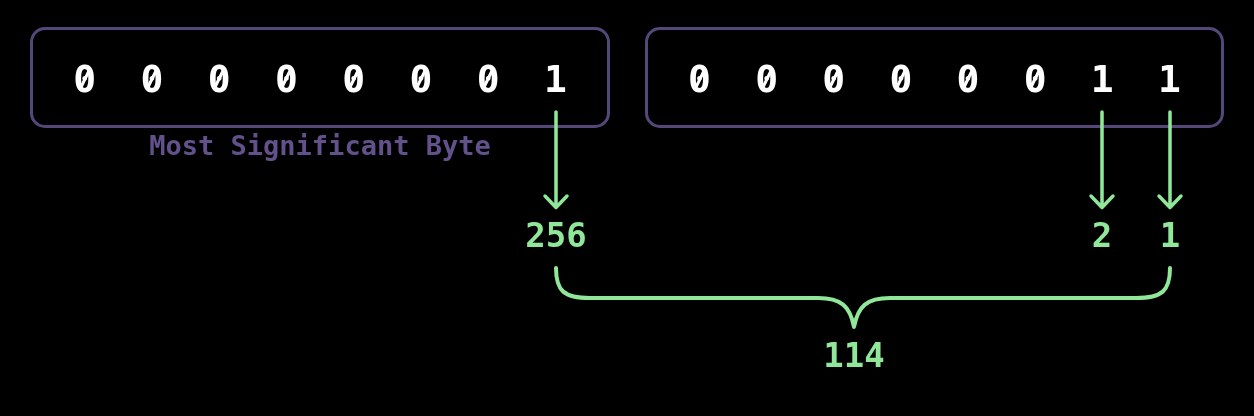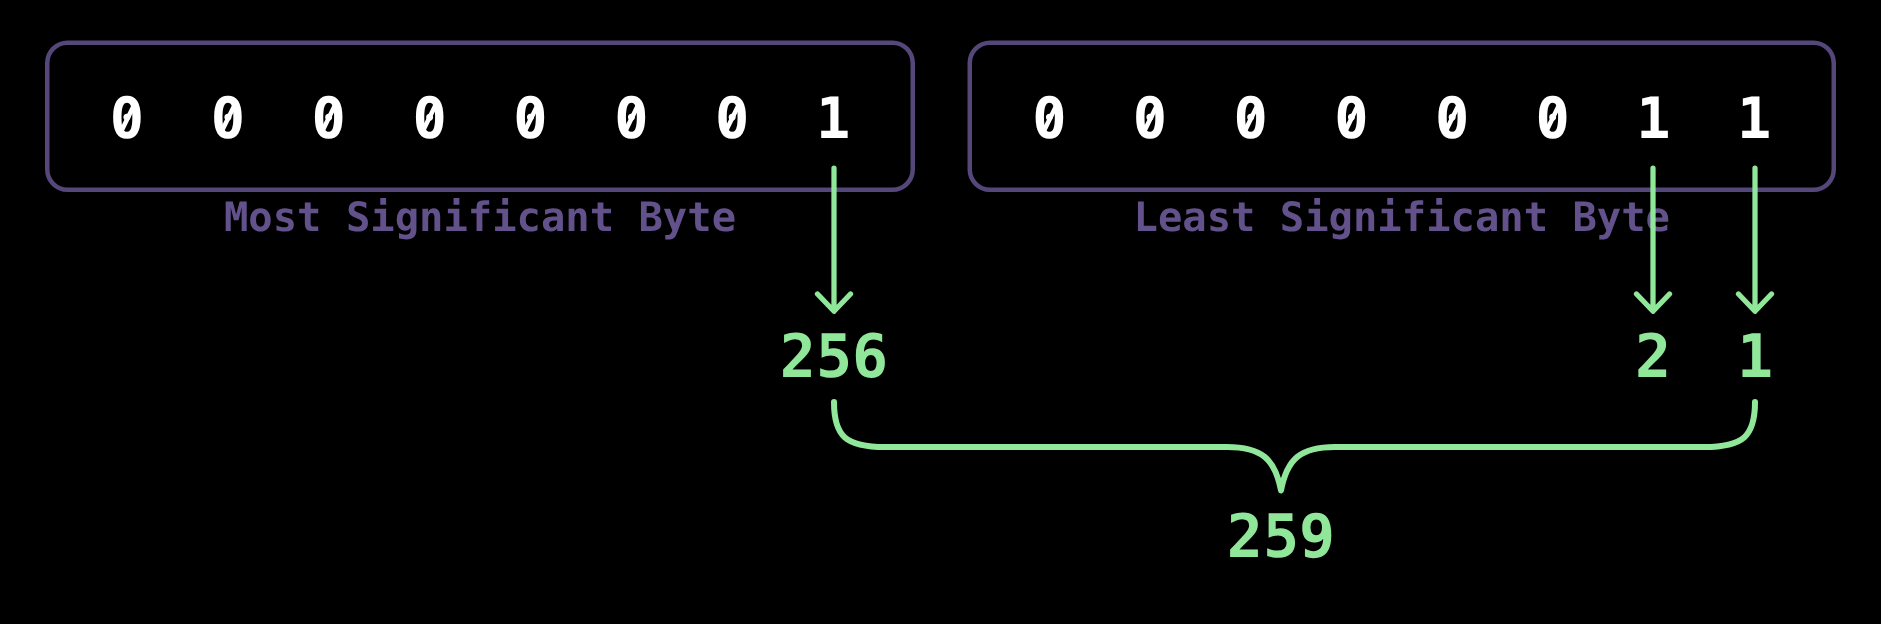--- a/index.html
+++ b/index.html
@@ -77,21 +77,21 @@
     stroke: var(--green, #90e79a);
     stroke-linecap: round;
     stroke-linejoin: round;
   }
   .overlay .arrow { stroke-width: 3.5px; }
   .overlay .brace { stroke-width: 4px; }
 
   .value {
     position: absolute;
     color: var(--green, #90e79a);
-    font-size: 40px;
+    font-size: 34px;
     font-weight: bold;
     line-height: 1;
     text-align: center;
   }
   .v-msb { left: 496px;  width: 120px; top: 218px; }
   .v-two { left: 1072px; width: 60px;  top: 218px; }
   .v-one { left: 1140px; width: 60px;  top: 218px; }
   .v-sum { left: 774px;  width: 160px; top: 338px; }
 </style>
 </head>
@@ -116,27 +116,26 @@
       <span class="bit bit-zero">0</span>
       <span class="bit bit-zero">0</span>
       <span class="bit bit-zero">0</span>
       <span class="bit bit-zero">0</span>
       <span class="bit">1</span>
       <span class="bit">1</span>
     </div>
 
   <div class="byte-label msb-label">Most Significant Byte</div>
 
-  <div class="byte-label lsb-label">Least Significant Byte</div>
 
   <svg class="overlay" viewBox="0 0 1254 416">
     <path class="arrow" d="M556 112 L556 206 M545 196 L556 207.5 L567 196"></path>
     <path class="arrow" d="M1102 112 L1102 206 M1091 196 L1102 207.5 L1113 196"></path>
     <path class="arrow" d="M1170 112 L1170 206 M1159 196 L1170 207.5 L1181 196"></path>
     <path class="brace" d="M556 268 C556 291 564 298 590 298 L818 298 C841 298 850 306 854 327 C858 306 867 298 890 298 L1136 298 C1162 298 1170 291 1170 268"></path>
   </svg>
 
   <div class="value v-msb">256</div>
   <div class="value v-two">2</div>
   <div class="value v-one">1</div>
-  <div class="value v-sum">259</div>
+  <div class="value v-sum">114</div>
 
 </div>
 
 </body></html>

